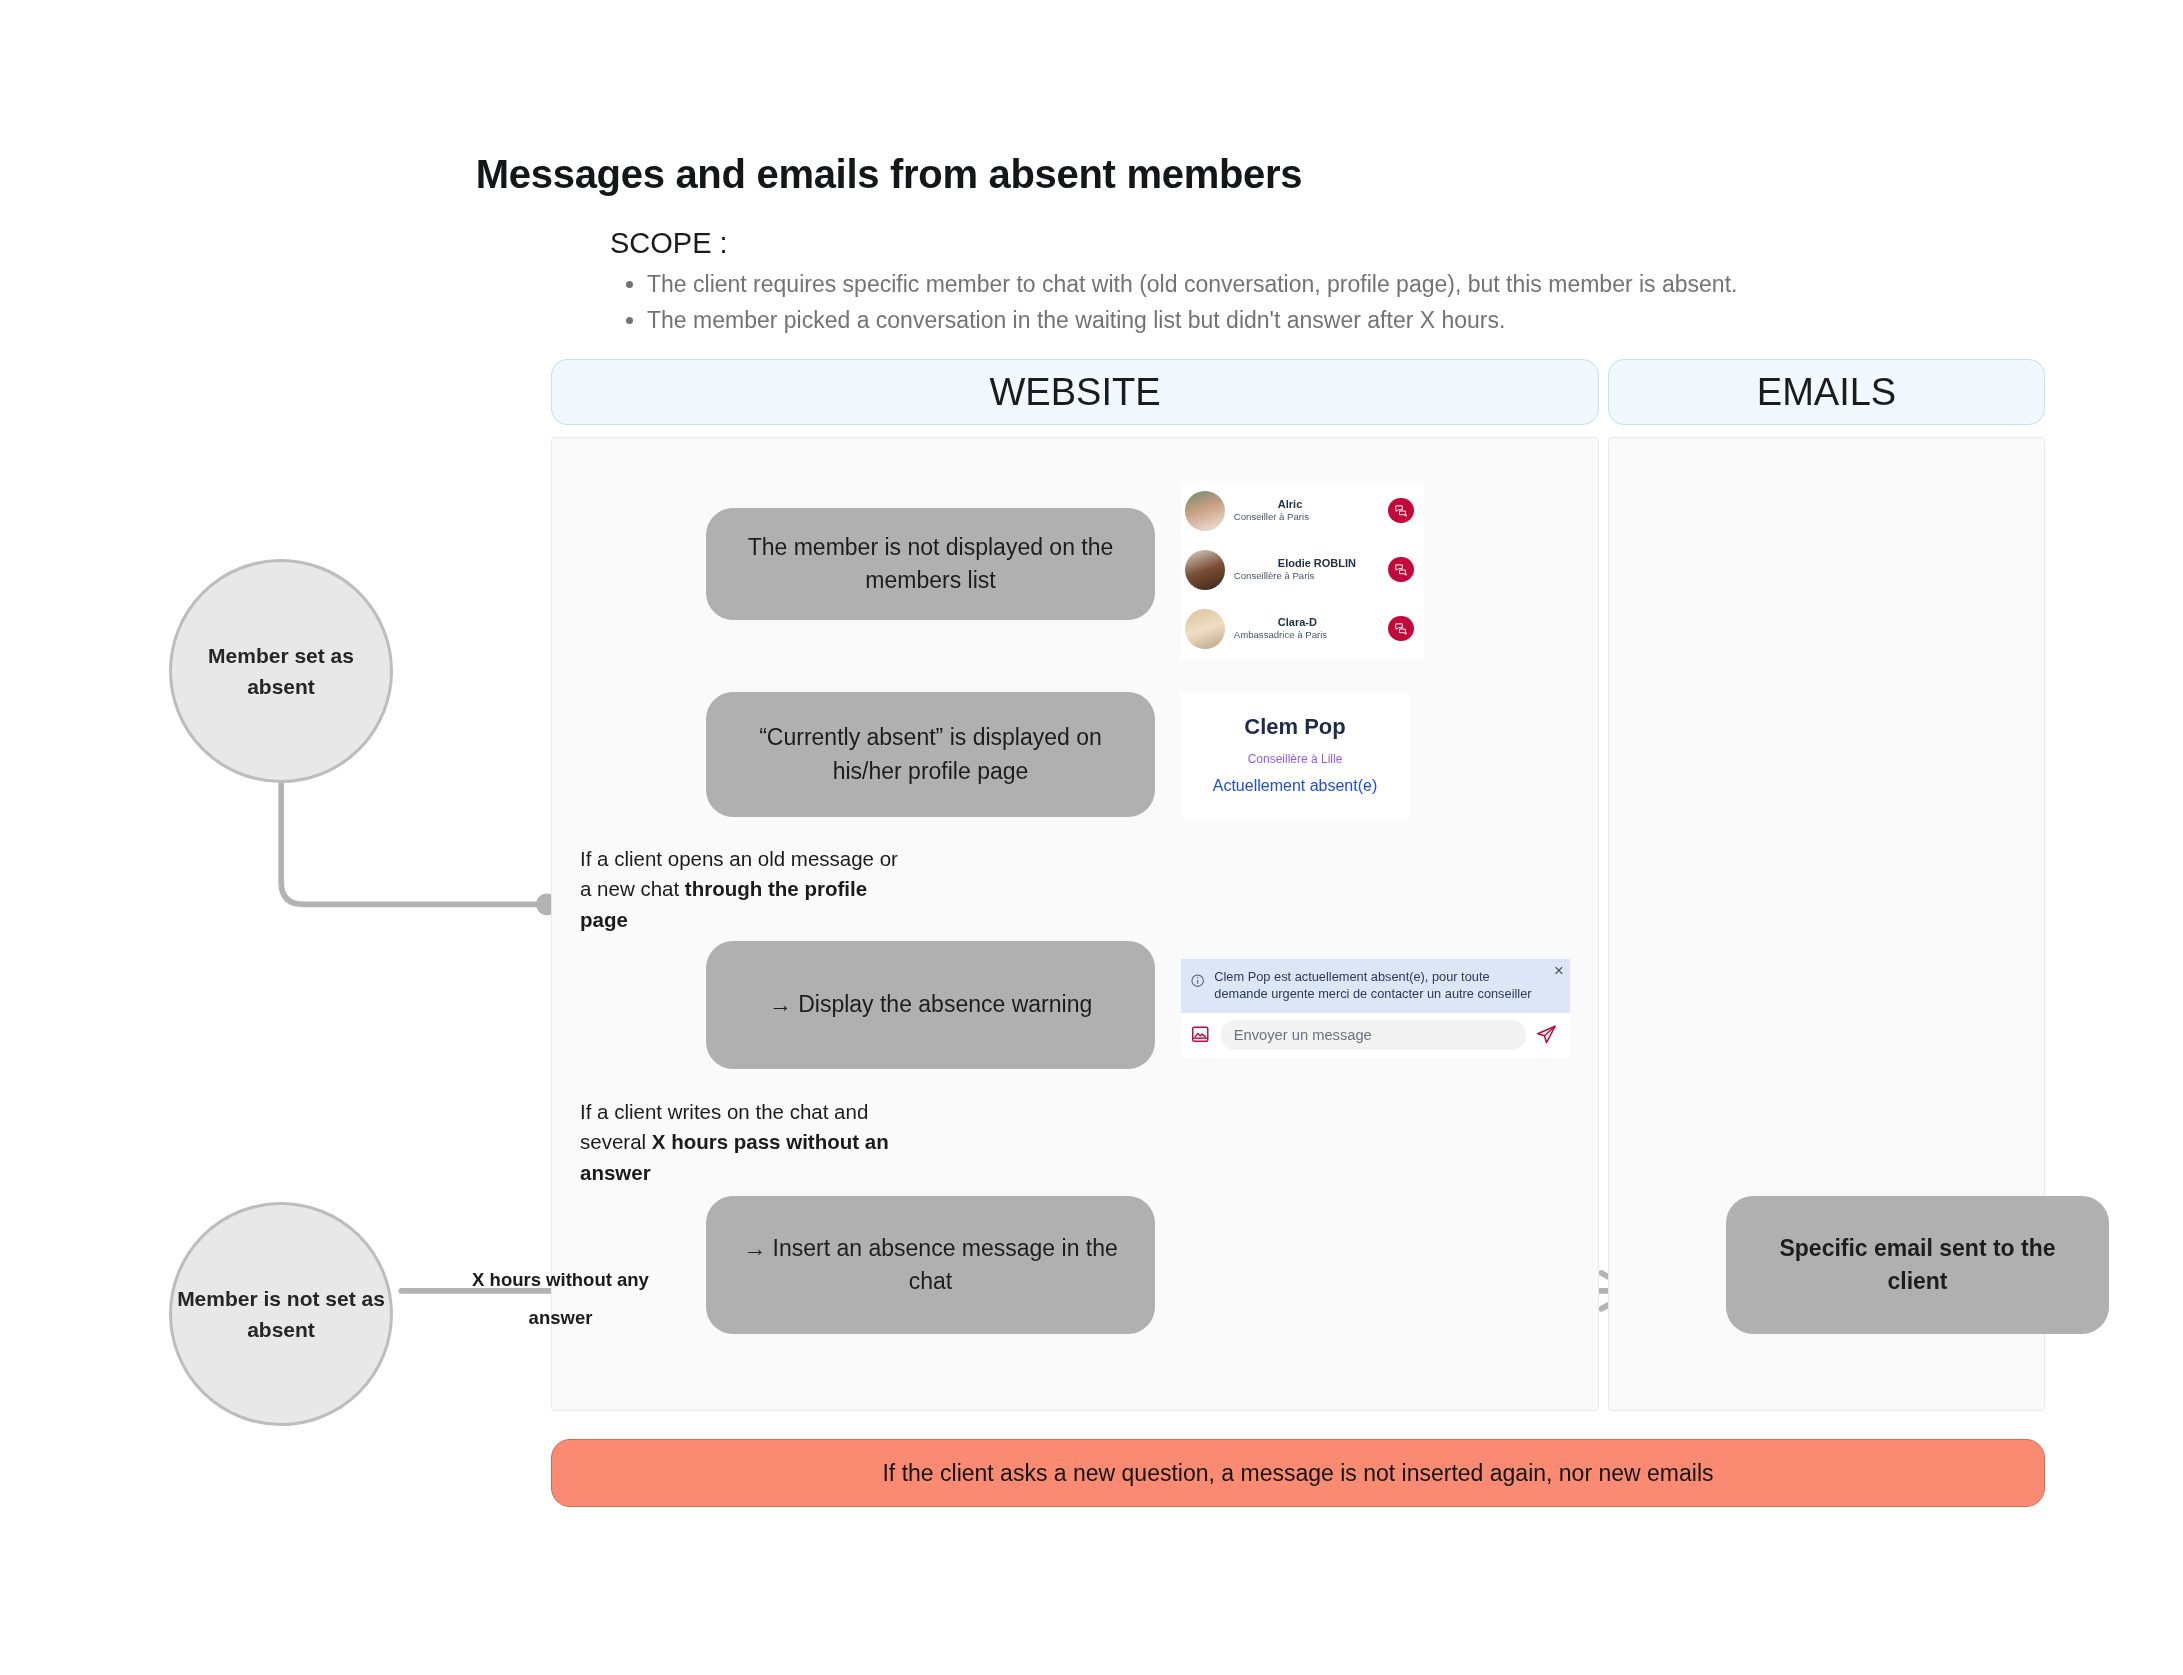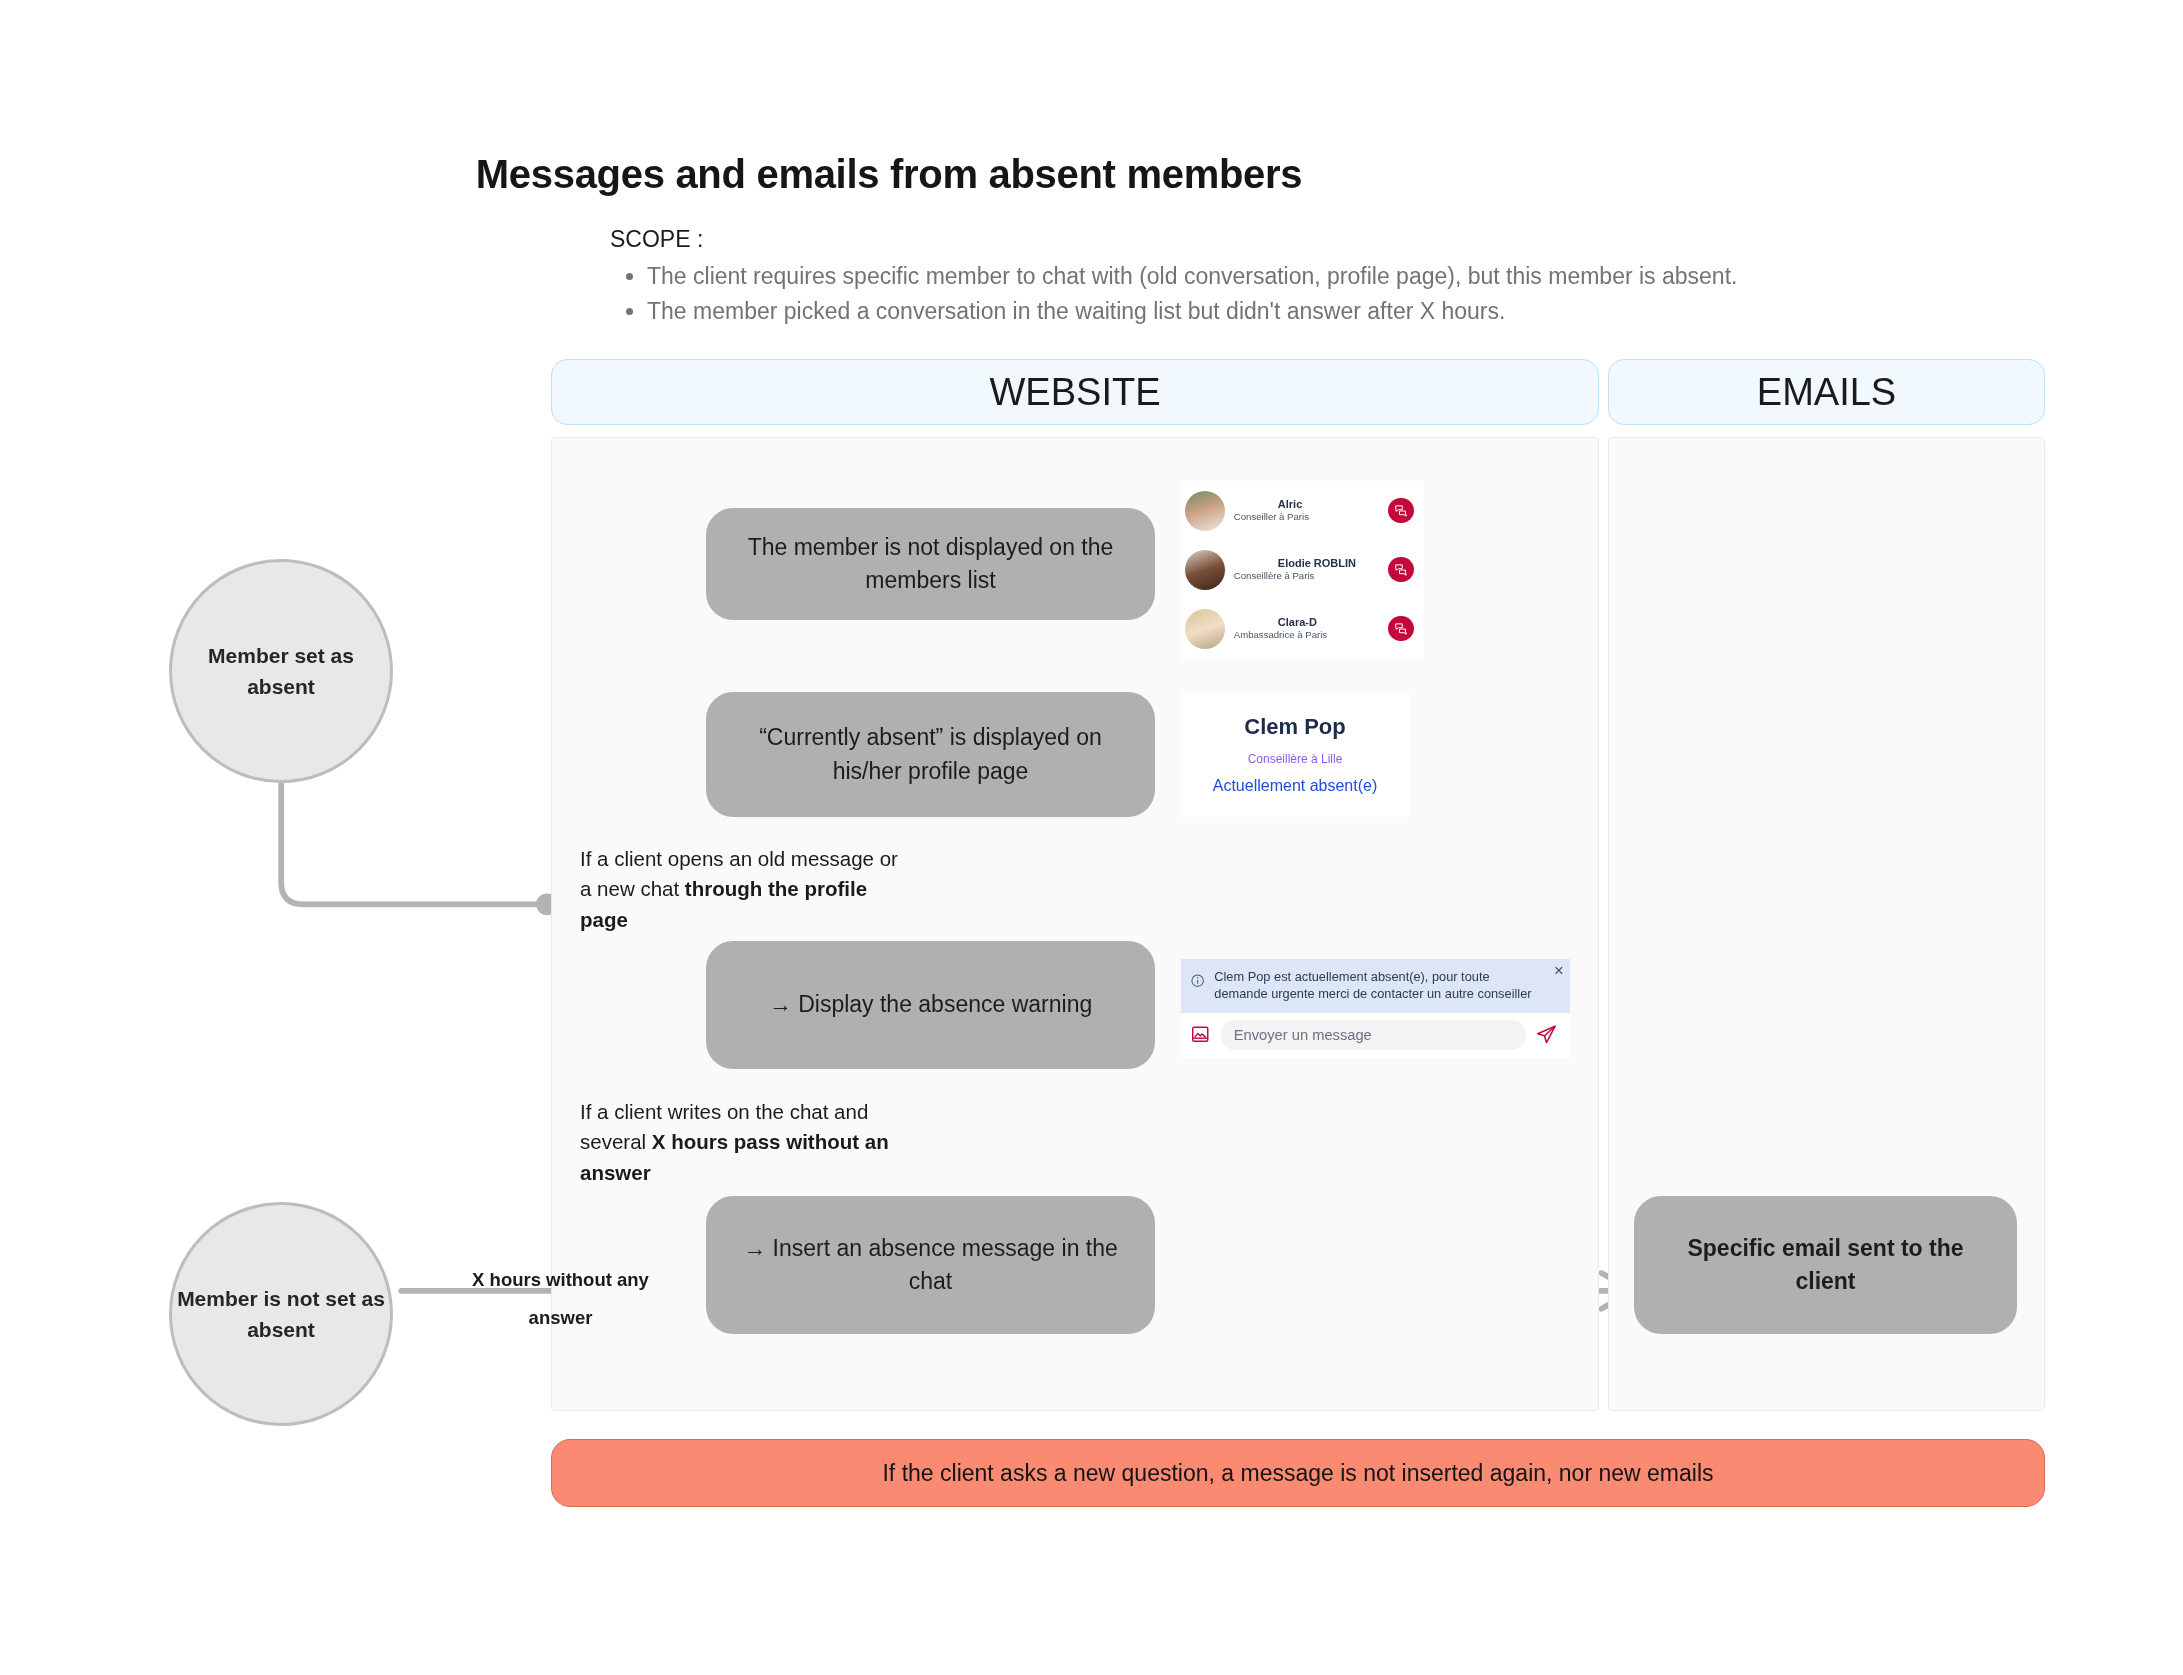--- a/index.html
+++ b/index.html
@@ -5,21 +5,21 @@
   html,body{margin:0;padding:0;background:#ffffff;}
   body{width:2183px;height:1675px;position:relative;overflow:hidden;
        font-family:"Liberation Sans","DejaVu Sans",sans-serif;color:#1b1b1b;}
 
   .abs{position:absolute;}
 
   
   #page-title{left:0;top:152px;width:1778px;text-align:center;
       font-size:40px;font-weight:bold;letter-spacing:-0.3px;color:#14161a;}
   #scope-block{left:610px;top:224px;width:1470px;}
-  #scope-label{font-size:23px;color:#1b1b1b;line-height:1.35;}
+  #scope-label{font-size:29px;color:#1b1b1b;line-height:1.35;}
   #scope-list{margin:3.8px 0 0 0;padding-left:37px;}
   #scope-list li{font-size:23px;line-height:1.55;color:#737373;}
 
   
   .panel-head{border:1.9px solid #bfdffa;background:#f1f8fe;border-radius:16px;
       display:flex;align-items:center;justify-content:center;
       font-size:38px;color:#1b1b1b;box-sizing:border-box;}
   .panel-body{border:1.9px solid #e9e9e9;background:#fafafa;border-radius:3.8px;
       box-sizing:border-box;}
 
@@ -29,21 +29,21 @@
   #emails-body{left:1608px;top:437px;width:437px;height:974px;}
 
   
   .flow-box{background:#b0b0b0;border-radius:27px;display:flex;align-items:center;
       justify-content:center;text-align:center;box-sizing:border-box;
       font-size:23px;line-height:1.45;color:#1d1d1d;padding:0 22px;}
   #box-members-list{left:706px;top:508px;width:449px;height:112px;}
   #box-profile-absent{left:706px;top:692px;width:449px;height:125px;}
   #box-warning{left:706px;top:941px;width:449px;height:128px;}
   #box-insert-msg{left:706px;top:1196px;width:449px;height:138px;}
-  #box-email-sent{left:1634px;top:1196px;width:383px;height:138px;font-weight:bold;}
+  #box-email-sent{left:1726px;top:1196px;width:383px;height:138px;font-weight:bold;}
 
   
   .flow-circle{background:#e8e8e8;border:3.8px solid #bdbdbd;border-radius:50%;
       display:flex;align-items:center;justify-content:center;text-align:center;
       font-size:21px;font-weight:bold;line-height:1.5;color:#262626;box-sizing:border-box;}
   #circle-absent{left:169px;top:559px;width:224px;height:224px;}
   #circle-not-absent{left:169px;top:1202px;width:224px;height:224px;}
 
   
   .annot{font-size:20.5px;line-height:1.48;color:#1b1b1b;}

